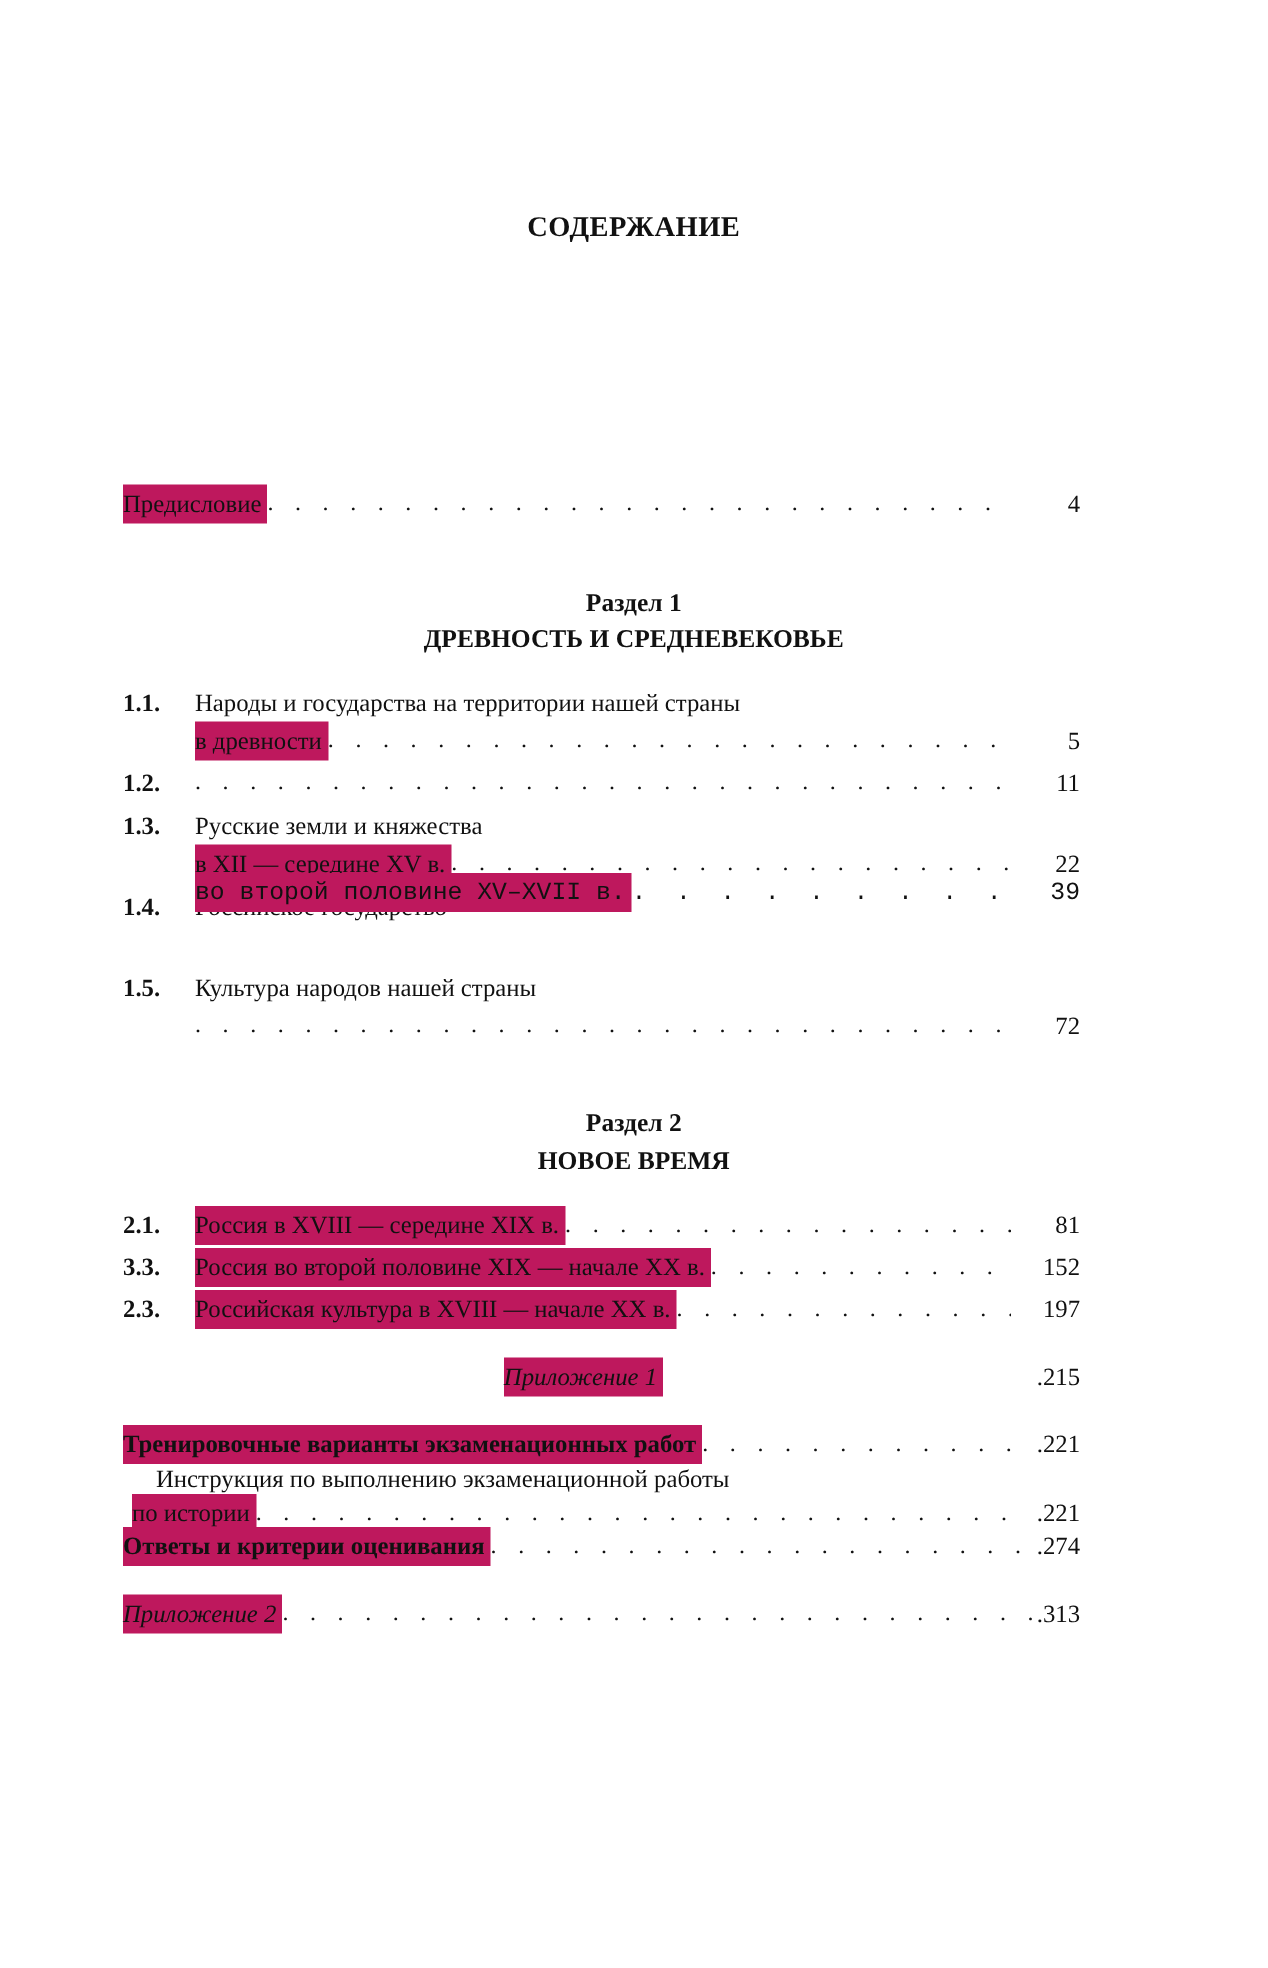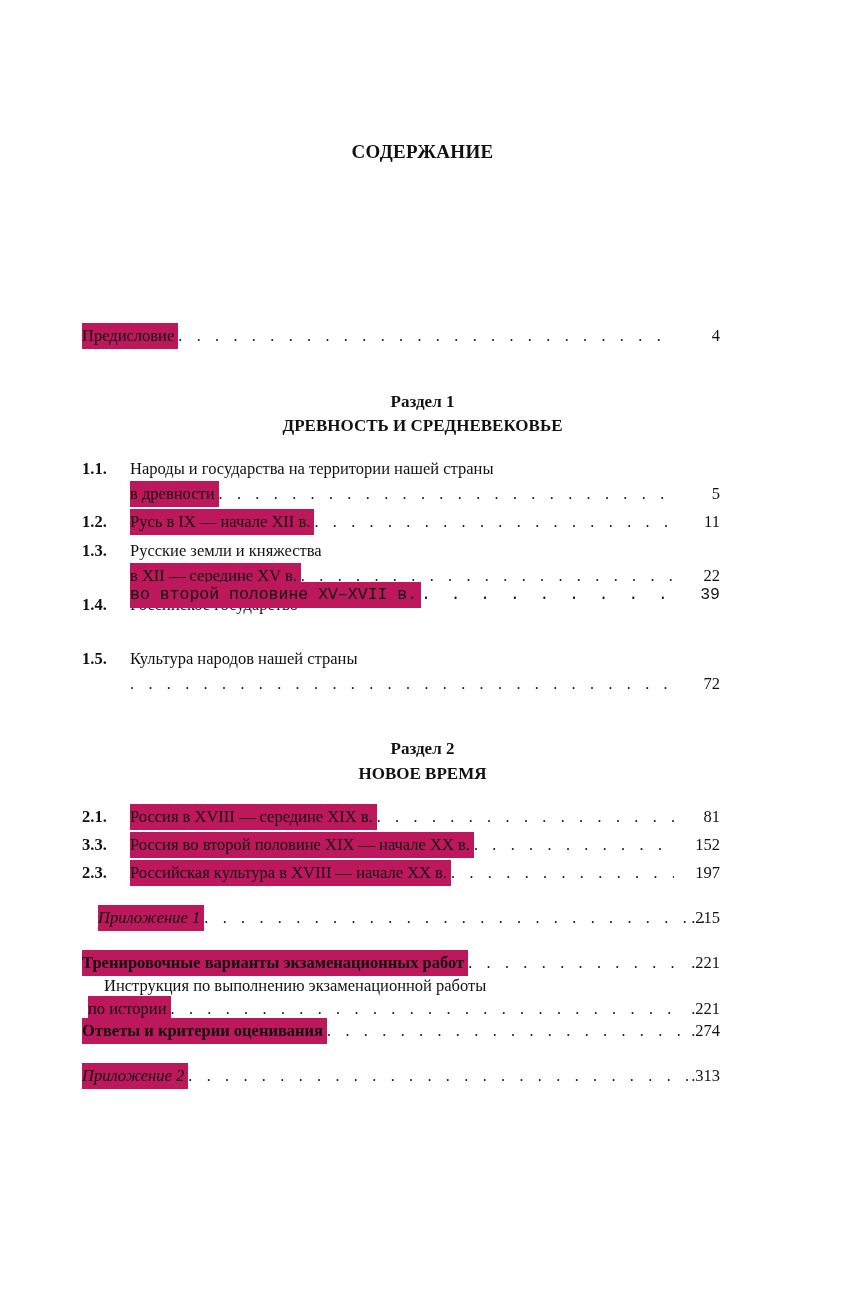--- a/index.html
+++ b/index.html
@@ -61,21 +61,20 @@
   <div class="leader-line" style="left:48px; width:544px;align-items:flex-end;">
     <span class="txt">в древности</span>
     <span class="dots">. . . . . . . . . . . . . . . . . . . . . . . . . . . . . . . . . . . . . . . . . . . . . . . . . . . . . . . . . . . . . . . . . . . . . . . . . . . . . . . . .</span>
   </div>
   <span class="page">5</span>
 </div>
 
 <div class="row" style="top:509px;">
   <span class="num">1.2.</span>
   <div class="leader-line" style="left:48px; width:544px;">
-    <span class="txt">Русь в IX — начале XII в.</span>
     <span class="dots">. . . . . . . . . . . . . . . . . . . . . . . . . . . . . . . . . . . . . . . . . . . . . . . . . . . . . . . . . . . . . . . . . . . . . . . . . . . . . . . . .</span>
   </div>
   <span class="page">11</span>
 </div>
 
 <div class="row" style="top:538px;">
   <span class="num">1.3.</span>
   <span class="text">Русские земли и княжества</span>
 </div>
 <div class="row" style="top:563px;">
@@ -133,21 +132,21 @@
 <div class="row" style="top:860px;">
   <span class="num">2.3.</span>
   <div class="leader-line" style="left:48px; width:544px;">
     <span class="txt">Российская культура в XVIII — начале XX в.</span>
     <span class="dots">. . . . . . . . . . . . . . . . . . . . . . . . . . . . . . . . . . . . . . . . . . . . . . . . . . . . . . . . . . . . . . . . . . . . . . . . . . . . . . . . .</span>
   </div>
   <span class="page">197</span>
 </div>
 
 <div class="row" style="top:905px;">
-  <div class="leader-line" style="left:16px; width:606px;">
+  <div class="leader-line" style="left:4px; width:606px;flex-direction:column;">
     <span class="txt italic">Приложение 1</span>
     <span class="dots">. . . . . . . . . . . . . . . . . . . . . . . . . . . . . . . . . . . . . . . . . . . . . . . . . . . . . . . . . . . . . . . . . . . . . . . . . . . . . . . . .</span>
   </div>
   <span class="page">.215</span>
 </div>
 
 <div class="row" style="top:950px;">
   <div class="leader-line" style="left:0; width:606px;">
     <span class="txt bold">Тренировочные варианты экзаменационных работ</span>
     <span class="dots">. . . . . . . . . . . . . . . . . . . . . . . . . . . . . . . . . . . . . . . . . . . . . . . . . . . . . . . . . . . . . . . . . . . . . . . . . . . . . . . . .</span>

